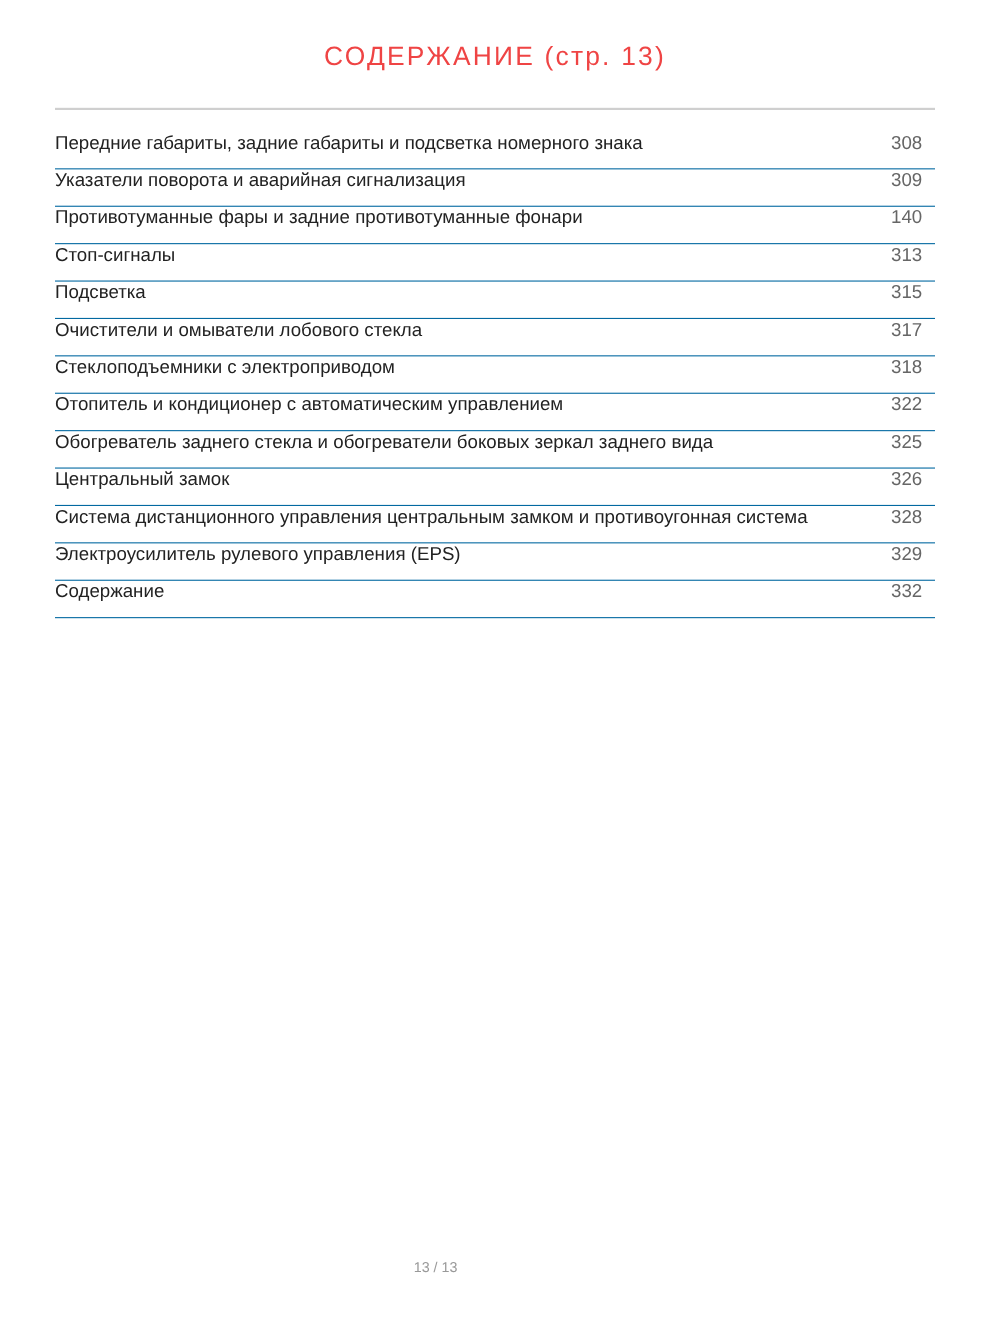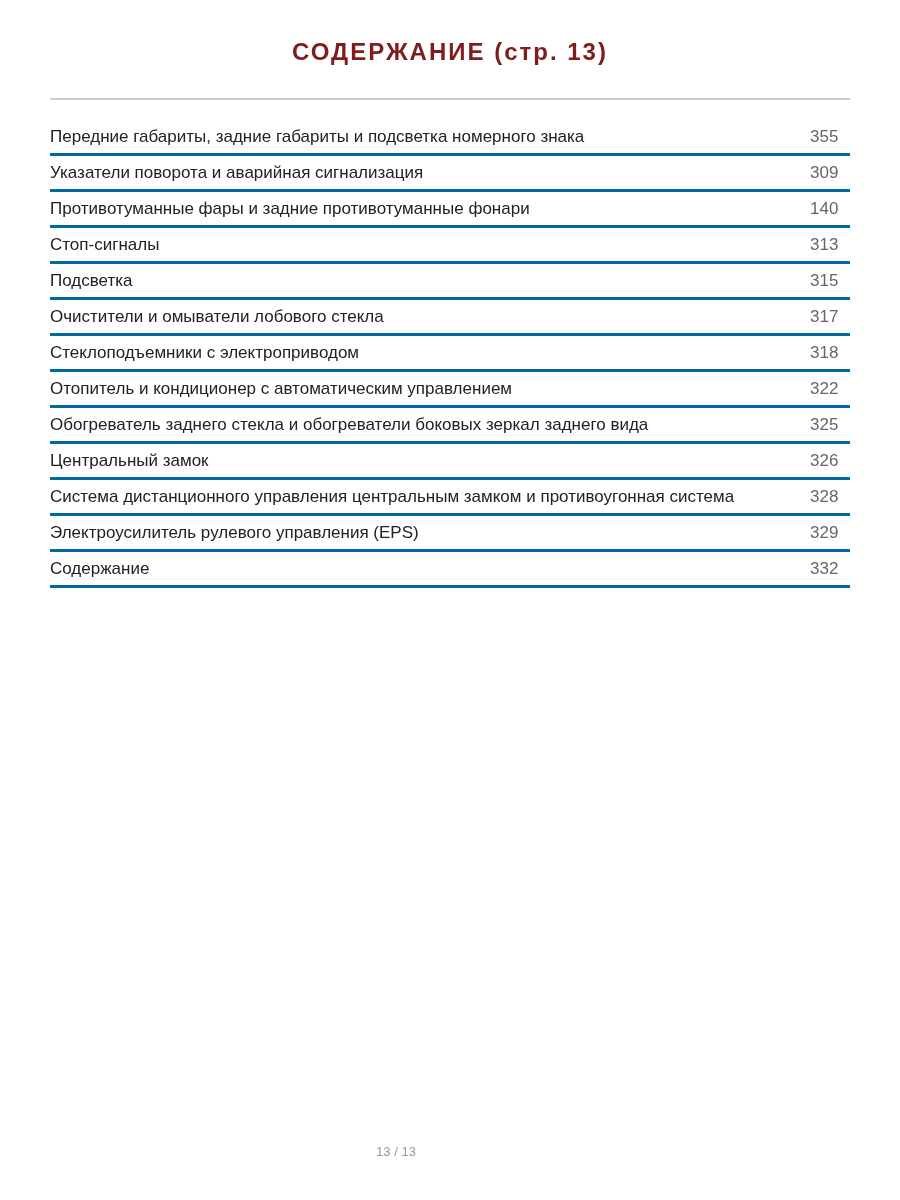--- a/index.html
+++ b/index.html
@@ -1,34 +1,34 @@
 <!DOCTYPE html>
 <html><head>
 <meta charset="utf-8">
 <style>
   html, body { margin:0; padding:0; background:#ffffff; }
   body { width:900px; height:1200px; position:relative; font-family:"Liberation Sans", "DejaVu Sans", sans-serif; color:#222; }
-  .title { position:absolute; top:38px; left:0; width:900px; text-align:center; font-size:24px; font-weight:bold; letter-spacing:2px; color:#7f1d1d; }
+  .title { position:absolute; top:38px; left:0; width:900px; text-align:center; font-size:24px; font-weight:normal; letter-spacing:2px; color:#ef4444; }
   .rule { position:absolute; top:98px; left:50px; width:800px; height:2px; background:#cfcfcf; }
   .toc { position:absolute; top:120px; left:50px; width:800px; }
-  .row { height:33px; border-bottom:3px solid #0369a1; display:flex; align-items:center; position:relative; }
+  .row { height:33px; border-bottom:1px solid #0369a1; display:flex; position:relative; }
   .row .label { font-size:17px; color:#222; white-space:nowrap; }
   .row .page { position:absolute; left:760px; font-size:17px; color:#666; }
   .footer { position:absolute; top:1144px; left:0; width:792px; text-align:center; font-size:13px; color:#999; }
 </style>
 </head>
 <body>
 
 <div class="title">СОДЕРЖАНИЕ (стр. 13)</div>
 <div class="rule"></div>
 
 <div class="toc">
   <div class="row">
       <span class="label">Передние габариты, задние габариты и подсветка номерного знака</span>
-      <span class="page">355</span>
+      <span class="page">308</span>
     </div>
   <div class="row">
       <span class="label">Указатели поворота и аварийная сигнализация</span>
       <span class="page">309</span>
     </div>
   <div class="row">
       <span class="label">Противотуманные фары и задние противотуманные фонари</span>
       <span class="page">140</span>
     </div>
   <div class="row">

